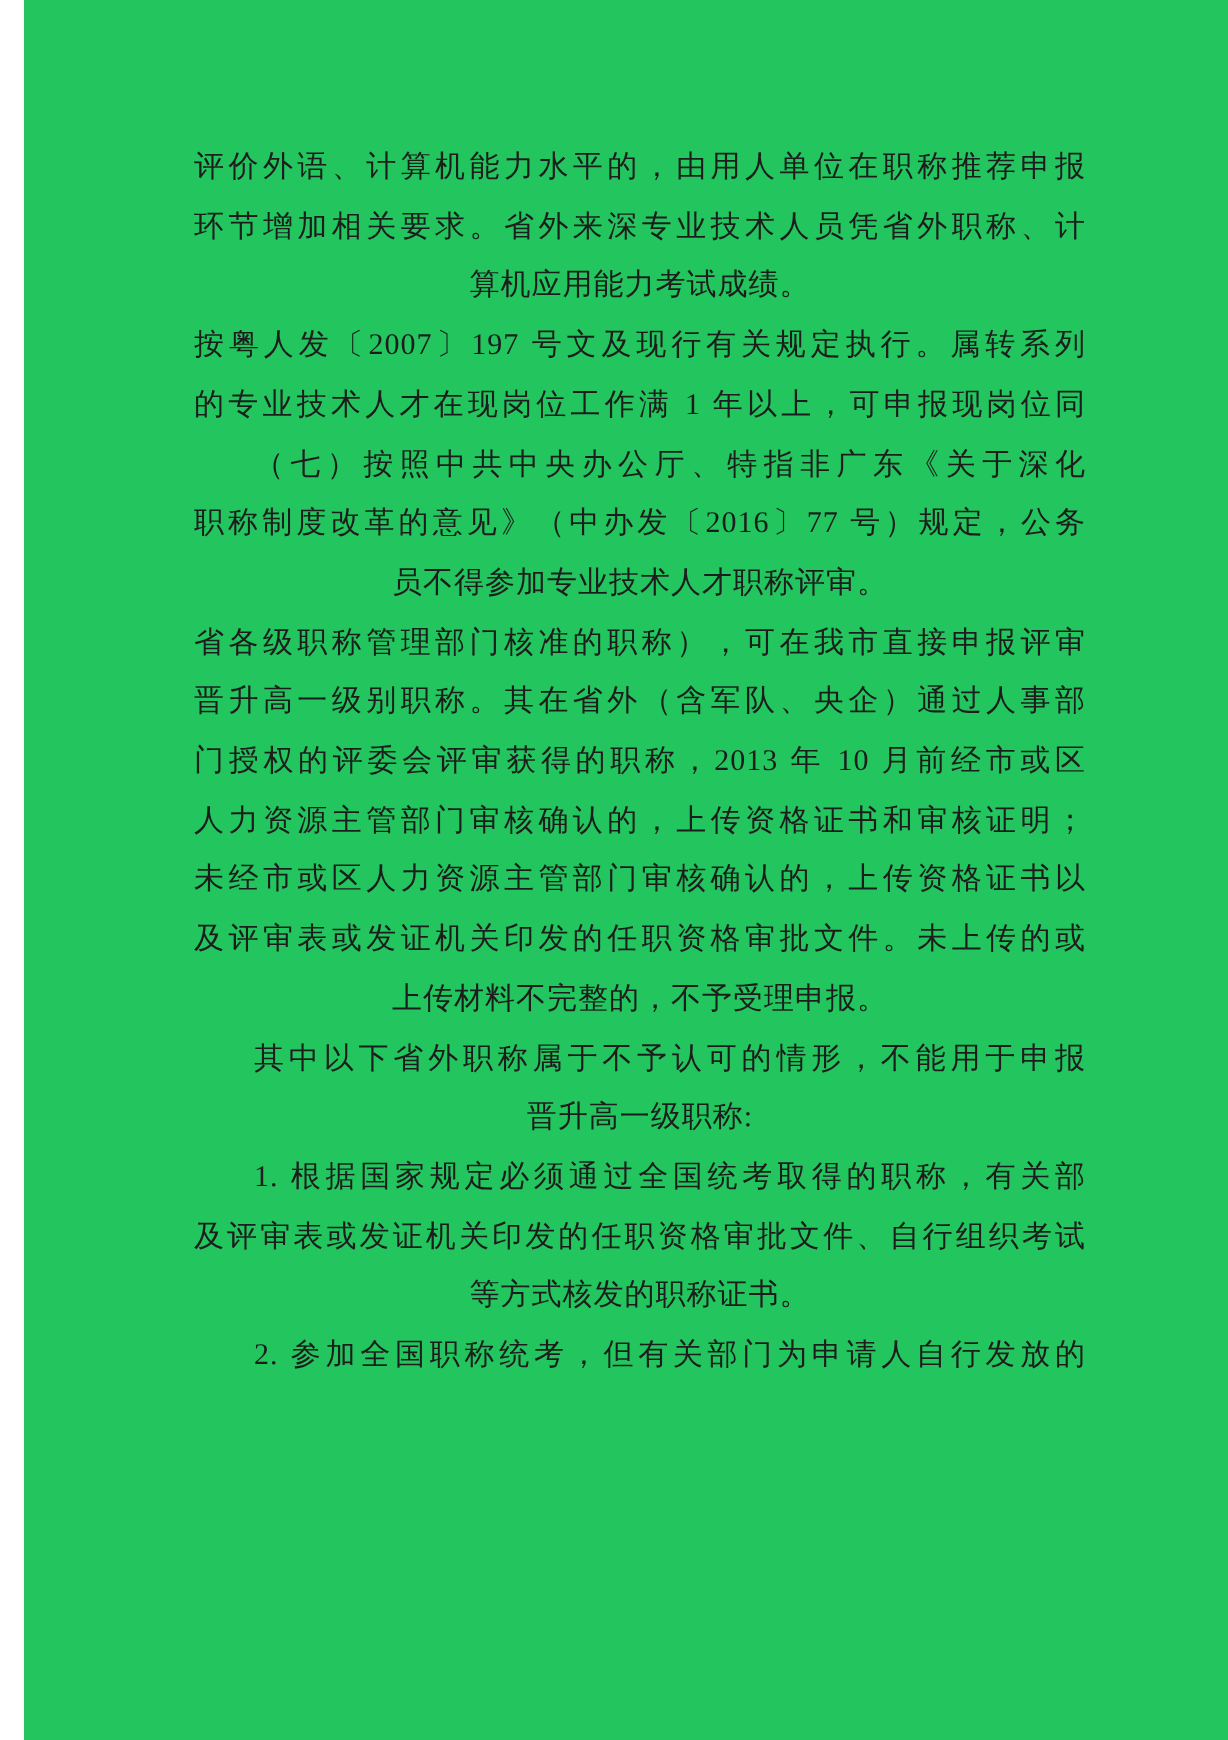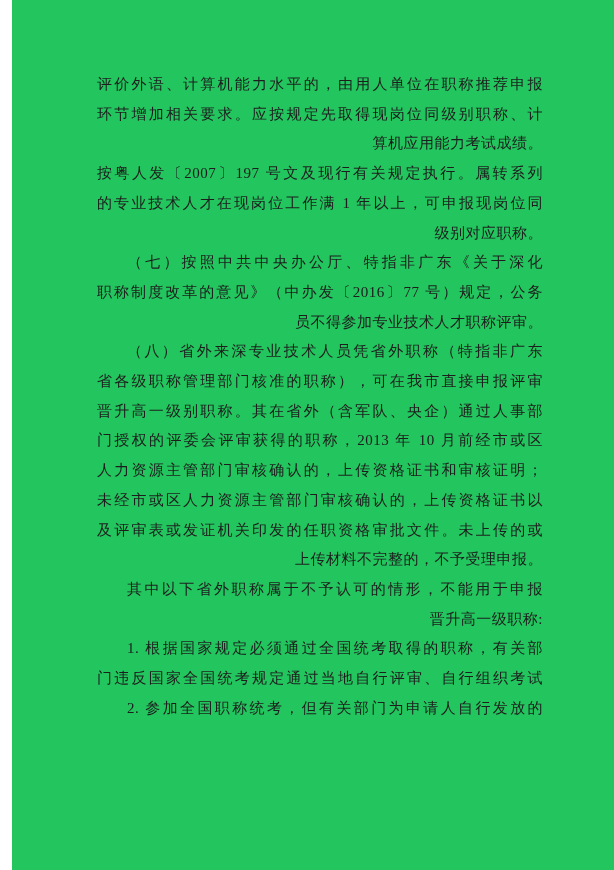--- a/index.html
+++ b/index.html
@@ -31,67 +31,66 @@
   }
   .paragraph {
     margin: 0;
     padding: 0;
   }
   .line {
     font-size: 15px;
     line-height: 29.7px;
     letter-spacing: 0.5px;
     color: #1d1d1d;
-    text-align: right;
+    text-align: center;
     white-space: normal;
   }
   .line.fill {
     text-align: justify;
     text-align-last: justify;
     -moz-text-align-last: justify;
   }
   .line.indent {
     text-indent: 2em;
   }
 </style>
 </head>
 <body>
 
 <div class="page">
   <div class="doc-body" id="doc-body" style="color: rgb(29, 29, 29);">
       <div class="paragraph">
         <div class="line fill">评价外语、计算机能力水平的，由用人单位在职称推荐申报</div>
-        <div class="line fill">环节增加相关要求。应按规定先取得现岗位同级别职称、计</div>
+        <div class="line fill">环节增加相关要求。省外来深专业技术人员凭省外职称、计</div>
         <div class="line">算机应用能力考试成绩。</div>
       </div>
       <div class="paragraph">
         <div class="line fill">按粤人发〔2007〕197 号文及现行有关规定执行。属转系列</div>
         <div class="line fill">的专业技术人才在现岗位工作满 1 年以上，可申报现岗位同</div>
-        <div class="line">级别对应职称。</div>
       </div>
       <div class="paragraph">
         <div class="line fill indent">（七）按照中共中央办公厅、特指非广东《关于深化</div>
         <div class="line fill">职称制度改革的意见》（中办发〔2016〕77 号）规定，公务</div>
         <div class="line">员不得参加专业技术人才职称评审。</div>
       </div>
       <div class="paragraph">
-        <div class="line fill indent">（八）省外来深专业技术人员凭省外职称（特指非广东</div>
         <div class="line fill">省各级职称管理部门核准的职称），可在我市直接申报评审</div>
         <div class="line fill">晋升高一级别职称。其在省外（含军队、央企）通过人事部</div>
         <div class="line fill">门授权的评委会评审获得的职称，2013 年 10 月前经市或区</div>
         <div class="line fill">人力资源主管部门审核确认的，上传资格证书和审核证明；</div>
         <div class="line fill">未经市或区人力资源主管部门审核确认的，上传资格证书以</div>
         <div class="line fill">及评审表或发证机关印发的任职资格审批文件。未上传的或</div>
         <div class="line">上传材料不完整的，不予受理申报。</div>
       </div>
       <div class="paragraph">
         <div class="line fill indent">其中以下省外职称属于不予认可的情形，不能用于申报</div>
         <div class="line">晋升高一级职称:</div>
       </div>
       <div class="paragraph">
         <div class="line fill indent">1. 根据国家规定必须通过全国统考取得的职称，有关部</div>
-        <div class="line fill">门违反国家全国统考规定通过当地自行评审、自行组织考试</div>
+        <div class="line fill">及评审表或发证机关印发的任职资格审批文件、自行组织考试</div>
+        <div class="line">等方式核发的职称证书。</div>
       </div>
       <div class="paragraph">
         <div class="line fill indent">2. 参加全国职称统考，但有关部门为申请人自行发放的</div>
       </div>
     </div>
 </div>
 
 </body></html>

